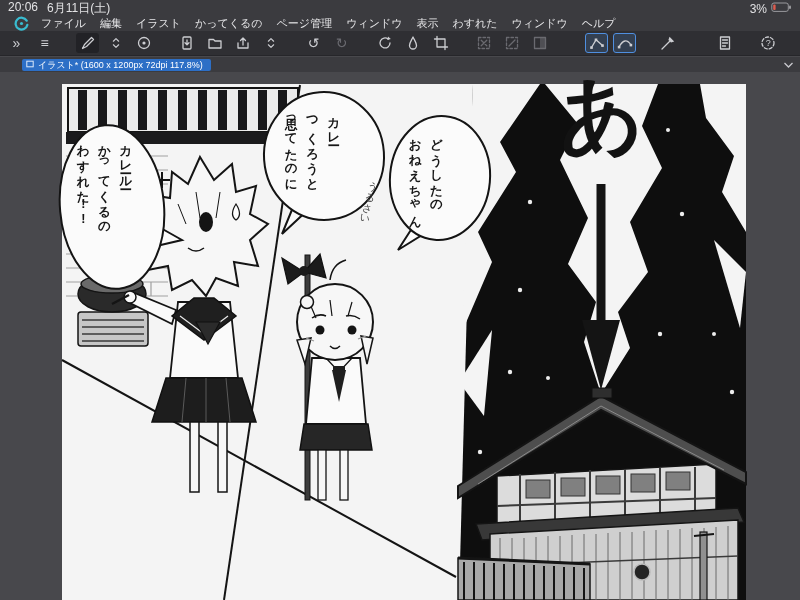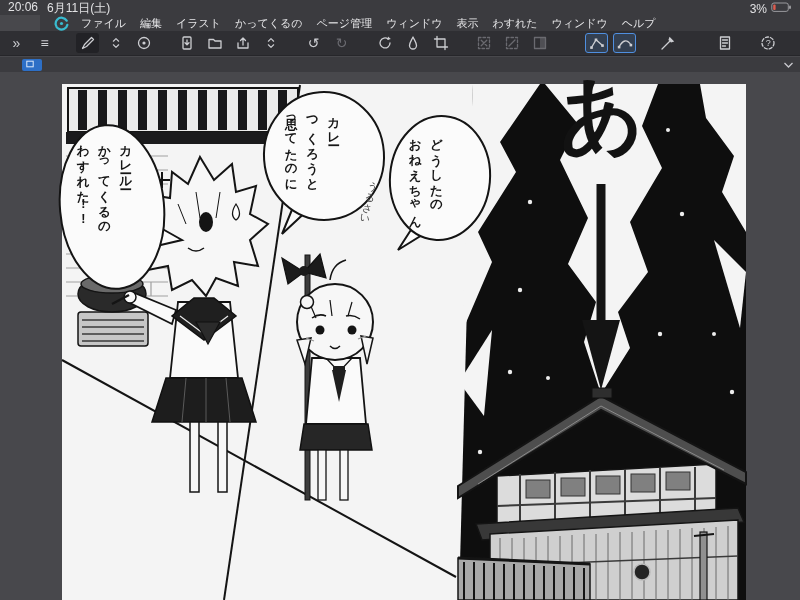--- a/index.html
+++ b/index.html
@@ -9,21 +9,21 @@
     -webkit-font-smoothing:antialiased;
   }
   
   .statusbar{position:absolute;top:0;left:0;right:0;height:15px;background:#3b3b3f;
     display:flex;align-items:center;justify-content:space-between;
     padding:2px 8px 0 8px;box-sizing:border-box;color:#e2e2e4;font-size:12px;}
   .statusbar .left{display:flex;gap:9px;}
   .statusbar .right{display:flex;align-items:center;gap:4px;}
   
   .menubar{position:absolute;top:15px;left:0;right:0;height:16px;background:#3b3b3f;
-    display:flex;align-items:center;padding-left:12px;color:#e6e6e8;font-size:11px;margin-left:40px;}
+    display:flex;align-items:center;padding-left:12px;color:#e6e6e8;font-size:11px;}
   .menubar .logo{width:18px;height:16px;display:flex;align-items:center;justify-content:center;margin-right:4px;}
   .menubar .mi{padding:0 7px;cursor:default;white-space:nowrap;}
   
   .toolbar{position:absolute;top:31px;left:0;right:0;height:25px;background:#2f2f33;
     border-bottom:1px solid #26262a;display:flex;align-items:center;padding:0 5px;gap:5px;box-sizing:border-box;}
   .ti{width:23px;height:20px;display:flex;align-items:center;justify-content:center;
     color:#cdced2;border-radius:3px;font-size:14px;flex:none;}
   .ti svg{stroke:currentColor;fill:none;stroke-width:1.3;stroke-linecap:round;stroke-linejoin:round;}
   .ti.dis{color:#6a6a70;}
   .ti.sel{border:1px solid #4f8fe0;background:rgba(79,143,224,.18);box-sizing:border-box;}
@@ -204,20 +204,21 @@
   </span>
 </div>
 
 <div class="tabbar">
   <div class="tab">
     <span>
       <svg width="8" height="8" viewBox="0 0 8 8">
           <rect x="0.8" y="1.2" width="6.4" height="5.6" fill="none" stroke="#dce9fa" stroke-width="1"></rect>
         </svg>
     </span>
+    <span>イラスト* (1600 x 1200px 72dpi 117.8%)</span>
   </div>
   <span class="tab-chevron">
     <svg width="11" height="8" viewBox="0 0 11 8">
         <path d="M1.5 2 L5.5 6 L9.5 2" fill="none" stroke="currentColor" stroke-width="1.3"></path>
       </svg>
   </span>
 </div>
 
 <div class="canvas">
   <svg width="800" height="528" viewBox="0 0 800 528">

